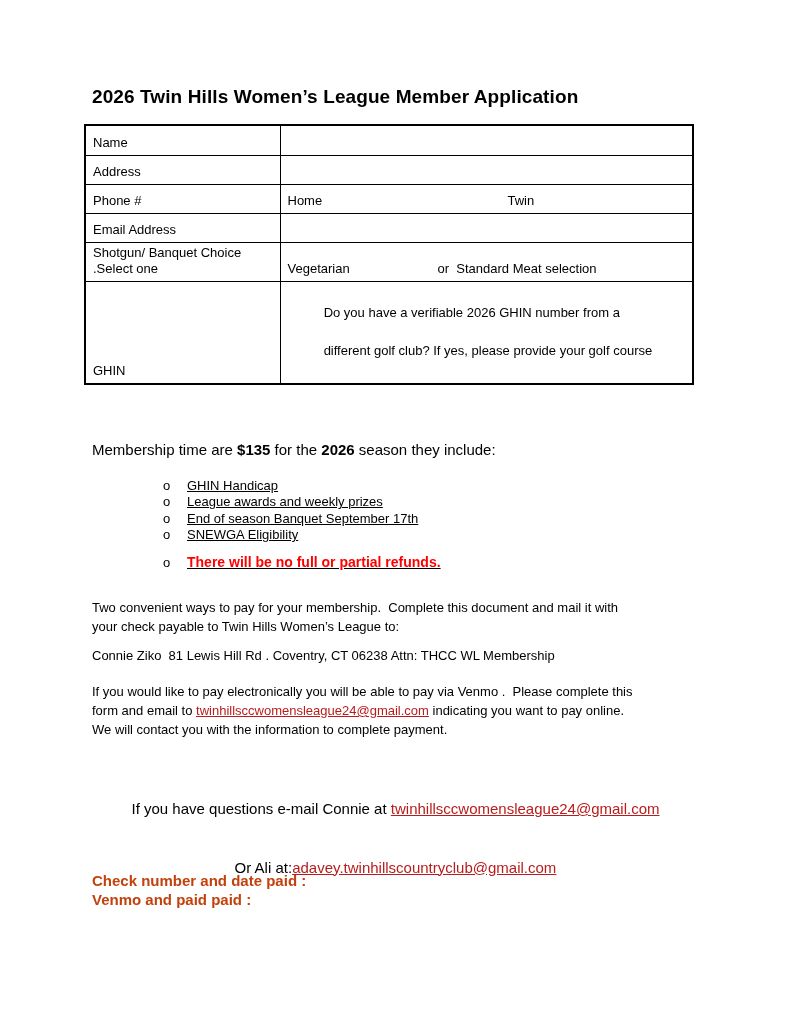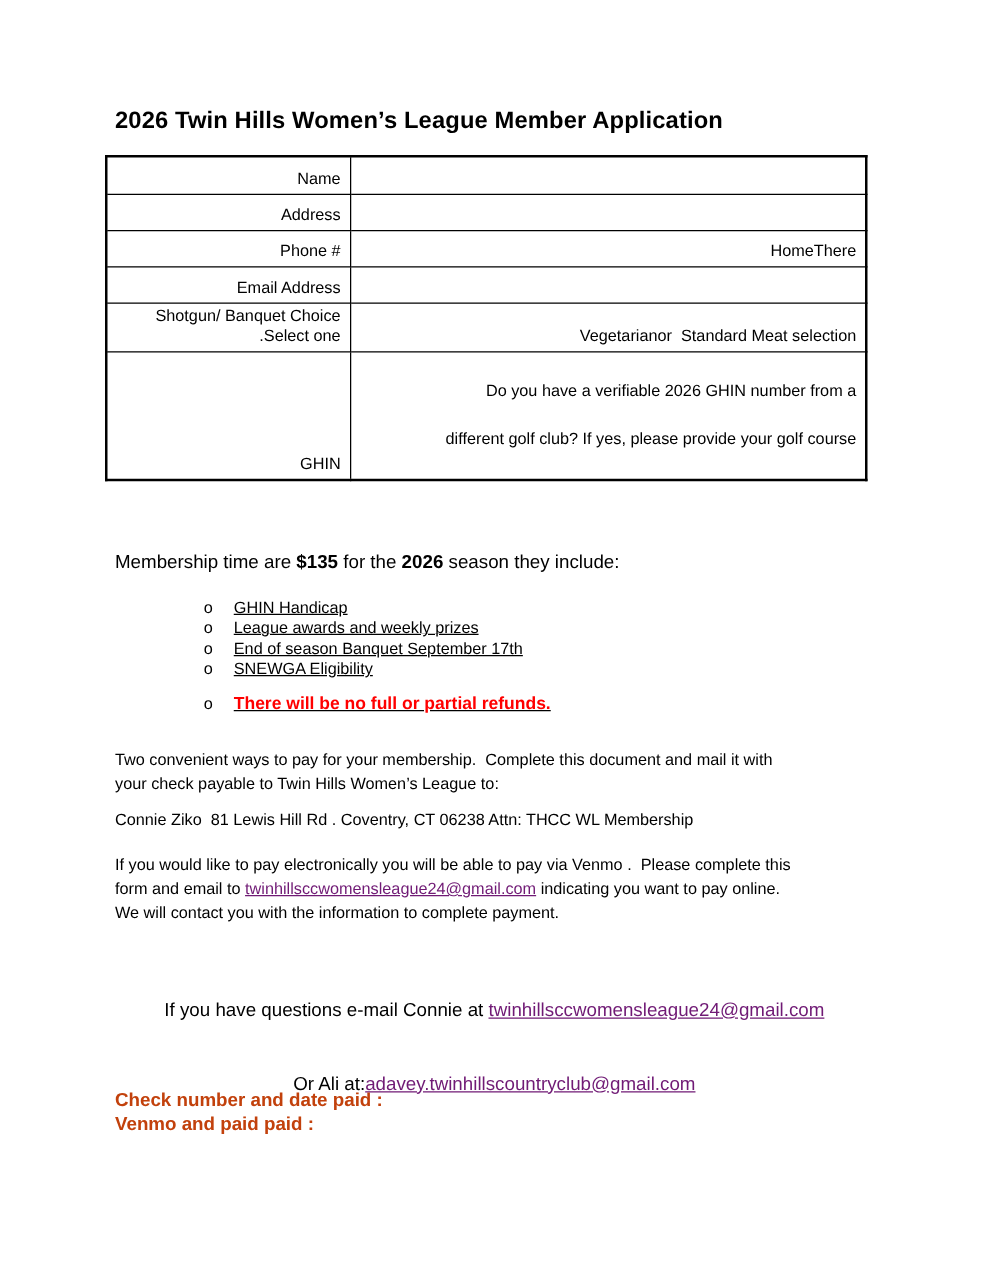--- a/index.html
+++ b/index.html
@@ -15,21 +15,21 @@
   #doc-title{top:86px;font-size:19px;font-weight:bold;letter-spacing:.1px;}
 
   
   table.app{
     position:absolute;left:84px;top:124px;width:608px;
     border-collapse:collapse;table-layout:fixed;font-size:13px;
     border:2px solid #000;
   }
   table.app td{
     border:1.5px solid #000;vertical-align:bottom;
-    padding:2px 7px 4px 7px;line-height:16px;overflow:hidden;text-align:right;
+    padding:2px 7px 4px 7px;line-height:16px;overflow:hidden;
   }
   tr.r-name{height:30px}tr.r-addr{height:29px}tr.r-phone{height:29px}
   tr.r-email{height:29px}tr.r-tee{height:36px}tr.r-banq{height:36px}
   tr.r-ghin{height:103px}
   .tab186{display:inline-block;width:220px;}
   .tab150{display:inline-block;width:150px;}
   td.ghin-answer{vertical-align:top;}
   .ghin-flex{display:flex;flex-direction:column;justify-content:space-between;height:95px;}
   .ghin-question{line-height:19px;}
 
@@ -41,21 +41,21 @@
   #benefits{top:478px;text-decoration:underline;}
   .li{padding-left:71px;line-height:16.4px;}
   .li .marker{display:inline-block;width:24px;}
   .li.refund{margin-top:10px;}
   .refund-text{color:#ff0000;font-weight:bold;font-size:14px;}
 
   
   #pay-intro{top:598px;line-height:19px;}
   #mail-address{top:648px;}
   #venmo{top:682px;line-height:19px;}
-  a.email-link{color:#701a75;text-decoration:underline;cursor:pointer;}
+  a.email-link{color:#b91c1c;text-decoration:underline;cursor:pointer;}
 
   
   #questions{top:760px;font-size:15px;line-height:19.5px;text-align:center;}
 
   
   #paid{top:871px;font-size:15px;font-weight:bold;color:#c2410c;line-height:19px;}
 </style>
 </head>
 <body>
 
@@ -70,21 +70,21 @@
       <tr class="r-name">
     <td>Name</td>
     <td></td>
   </tr>
   <tr class="r-addr">
     <td>Address</td>
     <td></td>
   </tr>
   <tr class="r-phone">
     <td>Phone #</td>
-    <td><span class="tab186">Home</span><span>There</span></td>
+    <td><span class="tab186">Home</span><span>Twin</span></td>
   </tr>
   <tr class="r-email">
     <td>Email Address</td>
     <td></td>
   </tr>
   <tr class="r-banq">
     <td><span>Shotgun/ Banquet Choice</span><br><span>.Select one</span></td>
     <td class="prewrap"><span class="tab150">Vegetarian</span><span>or  Standard Meat selection</span></td>
   </tr>
   <tr class="r-ghin">

